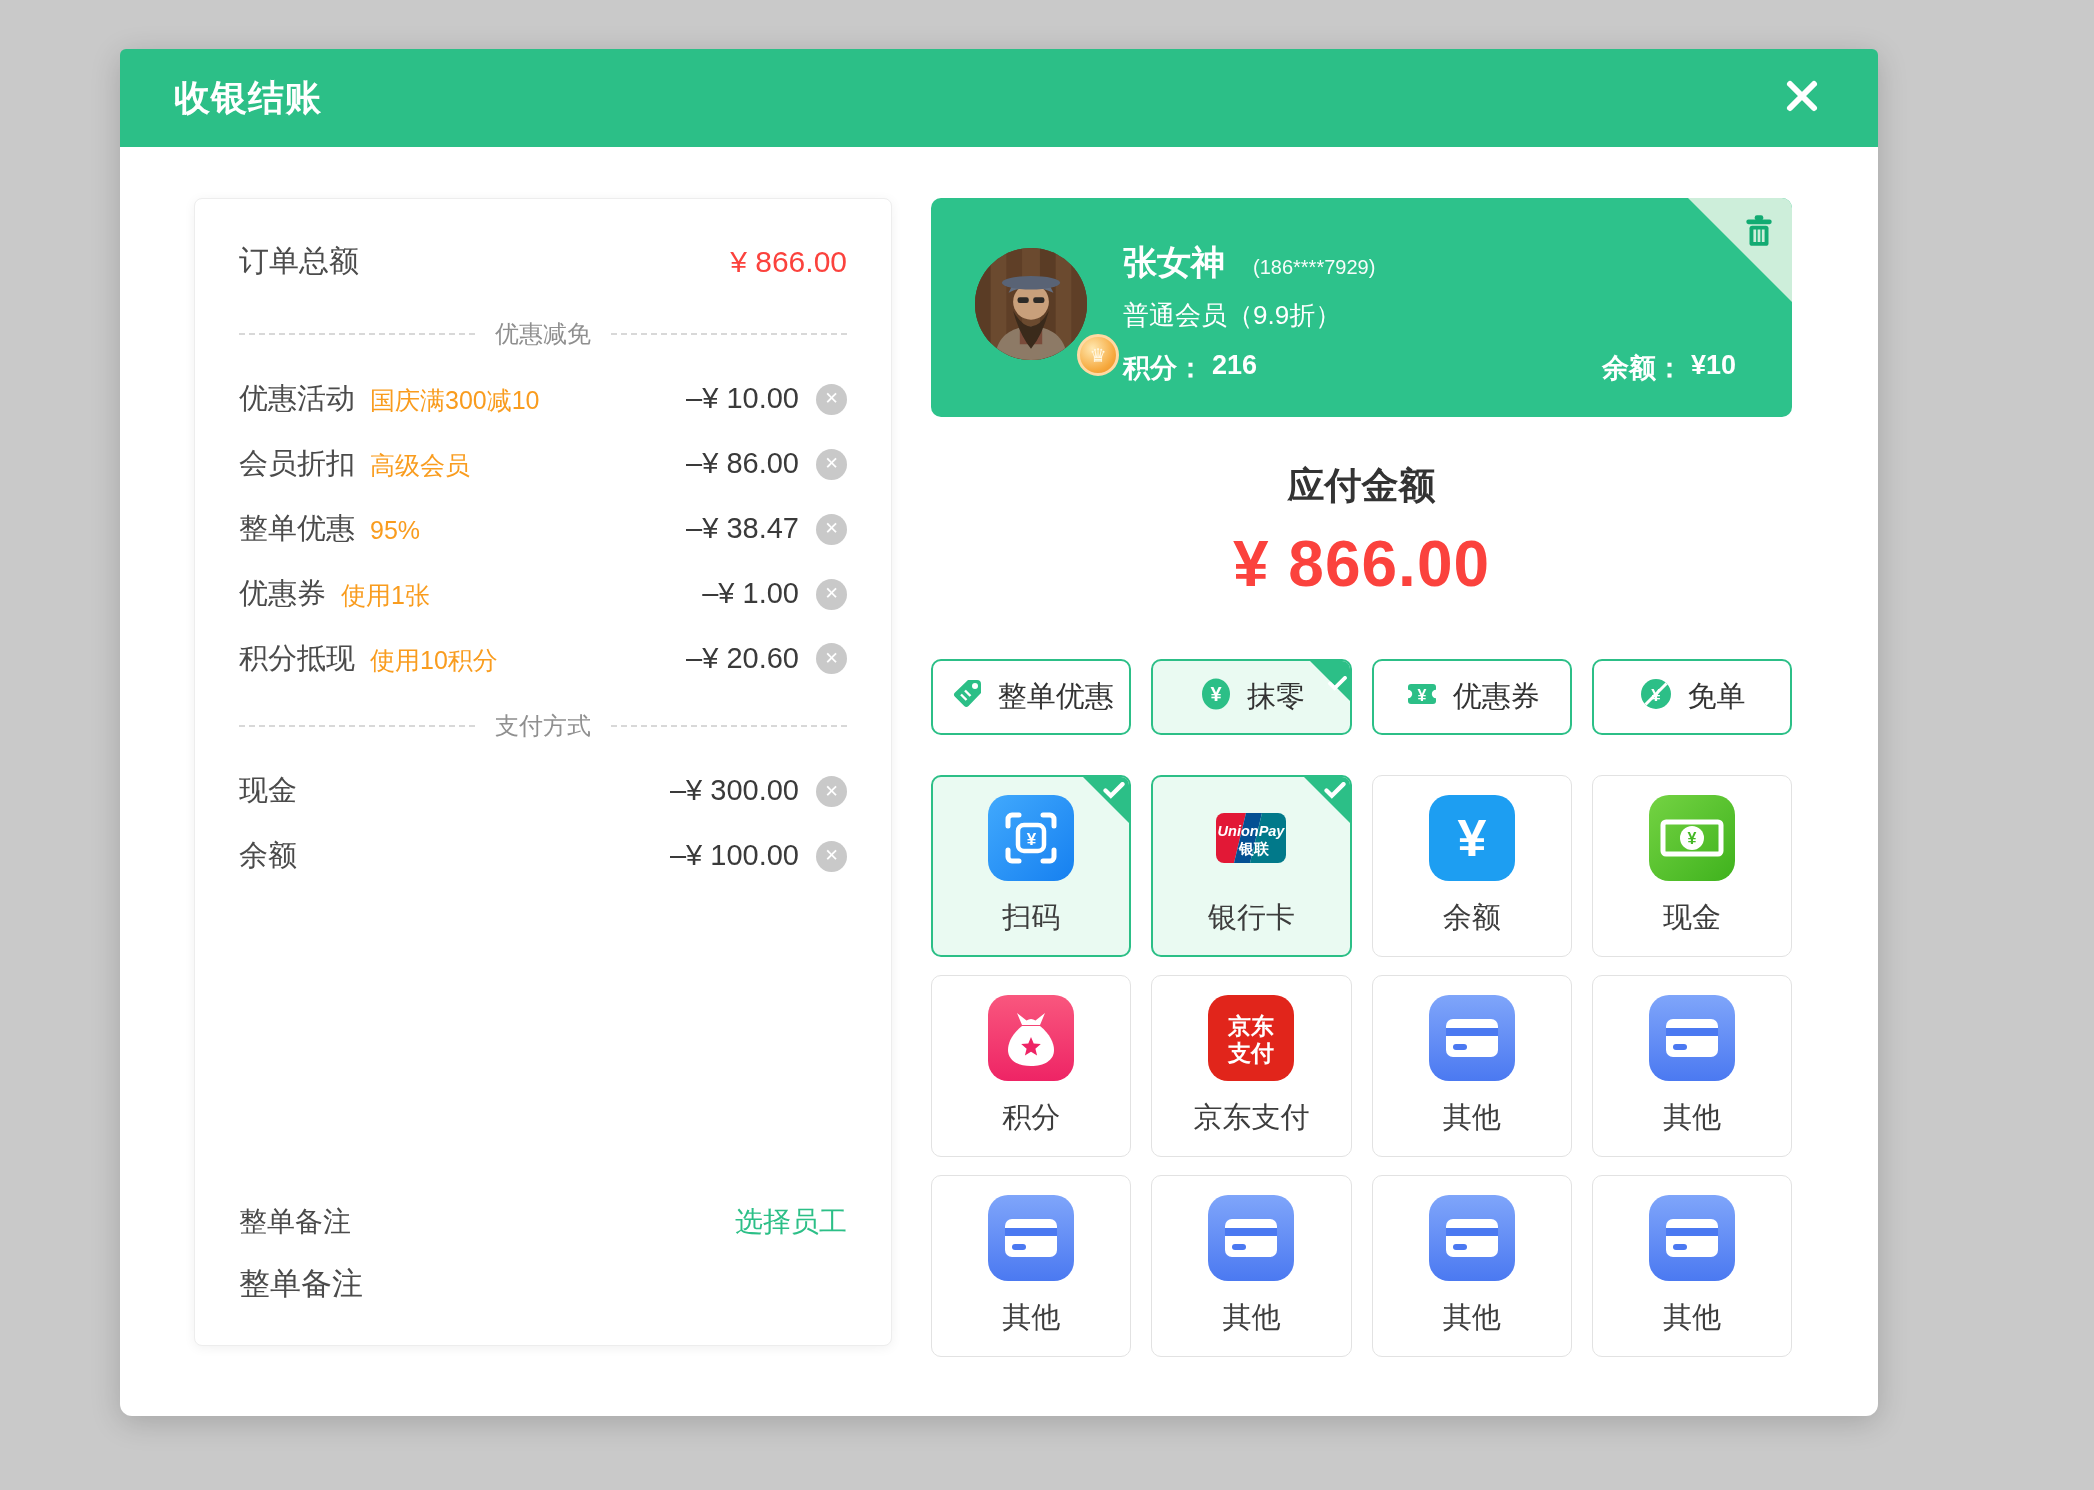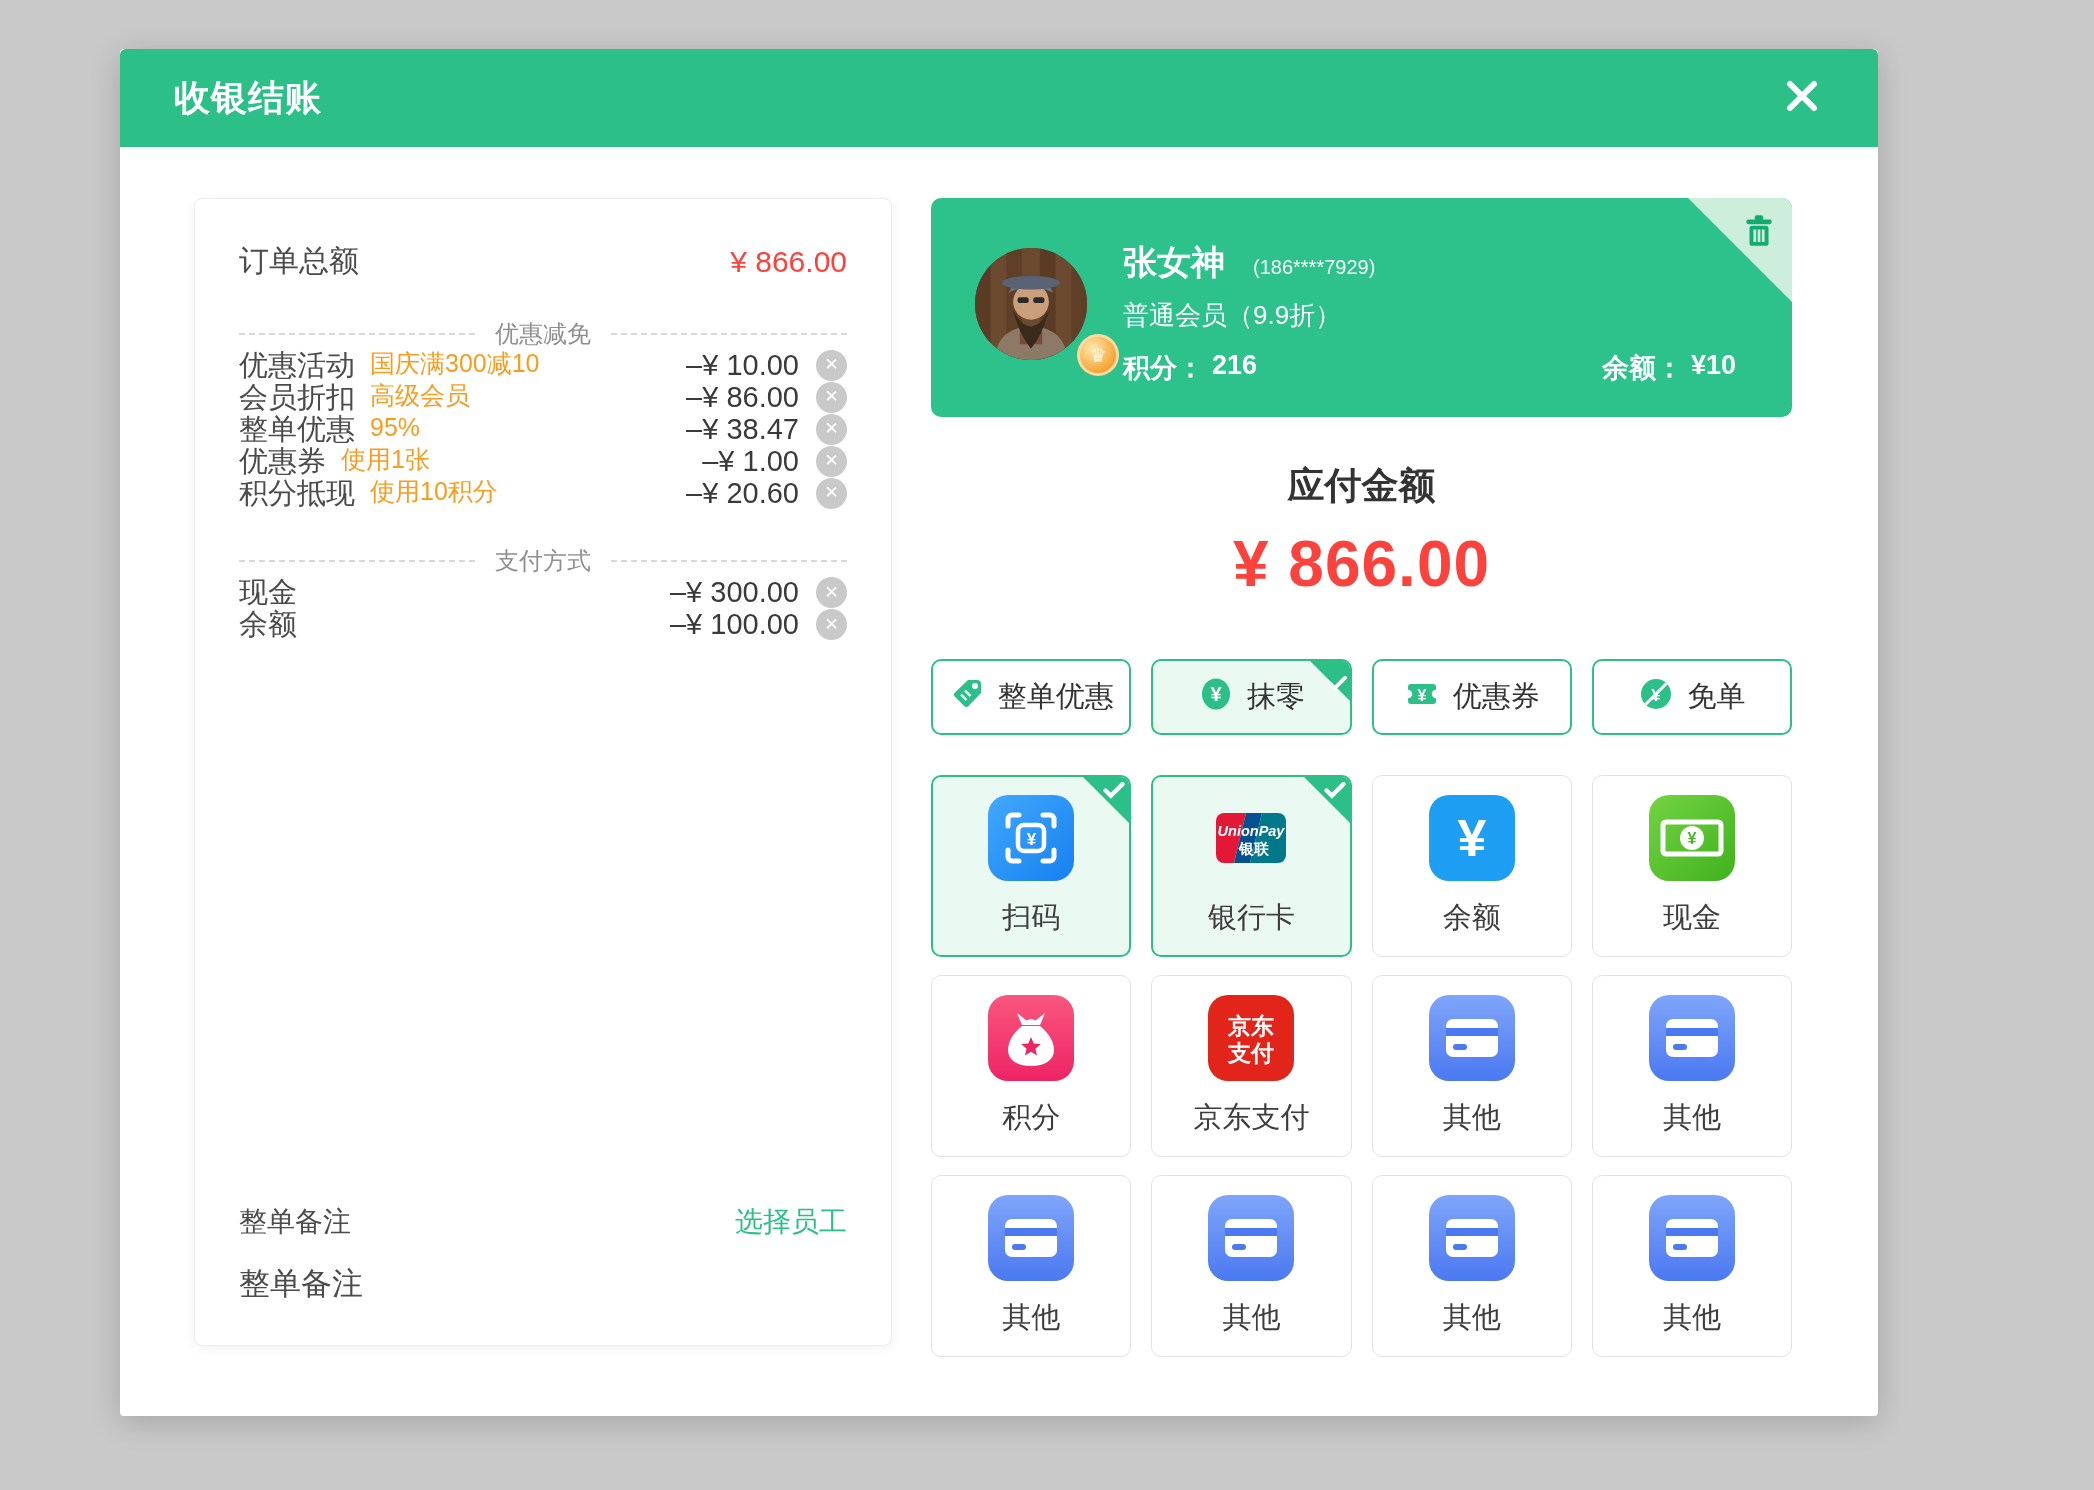--- a/index.html
+++ b/index.html
@@ -1,29 +1,29 @@
 <!DOCTYPE html>
 <html><head>
 <meta charset="utf-8">
 <style>
   html,body{margin:0;padding:0;background:#c9c9c9;font-family:"Liberation Sans","DejaVu Sans",sans-serif;}
   .stage{position:relative;width:2094px;height:1490px;background:#c9c9c9;overflow:hidden;}
-  .dialog{position:absolute;left:120px;top:49px;width:1758px;height:1367px;background:#fff;border-radius:4px;box-shadow:0 6px 30px rgba(0,0,0,.18);}
+  .dialog{position:absolute;left:120px;top:49px;width:1758px;height:1367px;background:#fff;border-radius:12px;box-shadow:0 6px 30px rgba(0,0,0,.18);}
   .dlg-header{position:absolute;left:0;top:0;right:0;height:98px;background:#2cbf87;border-radius:6px 6px 0 0;display:flex;align-items:center;justify-content:space-between;padding:0 54px;box-sizing:border-box;}
   .dlg-title{color:#fff;font-size:36px;font-weight:700;letter-spacing:1px;}
   .close-btn{width:44px;height:44px;display:flex;align-items:center;justify-content:center;cursor:pointer;}
 
   
   .left-card{position:absolute;left:74px;top:149px;width:698px;height:1148px;background:#fff;border:1px solid #ededed;border-radius:8px;box-shadow:0 2px 12px rgba(0,0,0,.06);box-sizing:border-box;padding:42px 44px 40px;display:flex;flex-direction:column;}
   .total-row{display:flex;justify-content:space-between;align-items:center;font-size:30px;}
   .total-label{color:#4b4b4b;}
   .total-value{color:#fb423d;}
   .section-divider{display:flex;align-items:center;gap:20px;margin-top:36px;color:#8f8f8f;font-size:24px;}
   .dash{flex:1;border-top:2px dashed #d8d8d8;height:0;}
-  .fee-row{display:flex;align-items:flex-start;font-size:29px;line-height:1.1;}
+  .fee-row{display:flex;align-items:flex-end;margin-top:33px;font-size:29px;line-height:1.1;}
   .fee-label{color:#4b4b4b;white-space:nowrap;}
   .fee-tag{color:#f99c1e;font-size:25px;margin-left:15px;white-space:nowrap;}
   .fee-amount{color:#3a3a3a;margin-left:auto;margin-right:17px;white-space:nowrap;}
   .x-circle{width:31px;height:31px;border-radius:50%;background:#c9c9c9;color:#fff;font-size:17px;font-weight:700;display:flex;align-items:center;justify-content:center;cursor:pointer;flex:0 0 auto;}
   .spacer{flex:1;}
   .staff-row{display:flex;justify-content:space-between;align-items:center;font-size:28px;}
   .staff-label{color:#4b4b4b;}
   .staff-link{color:#2cbf87;cursor:pointer;}
   .note-row{display:flex;margin-top:22px;font-size:31px;}
   .note-label{color:#4b4b4b;width:178px;flex:0 0 auto;}

